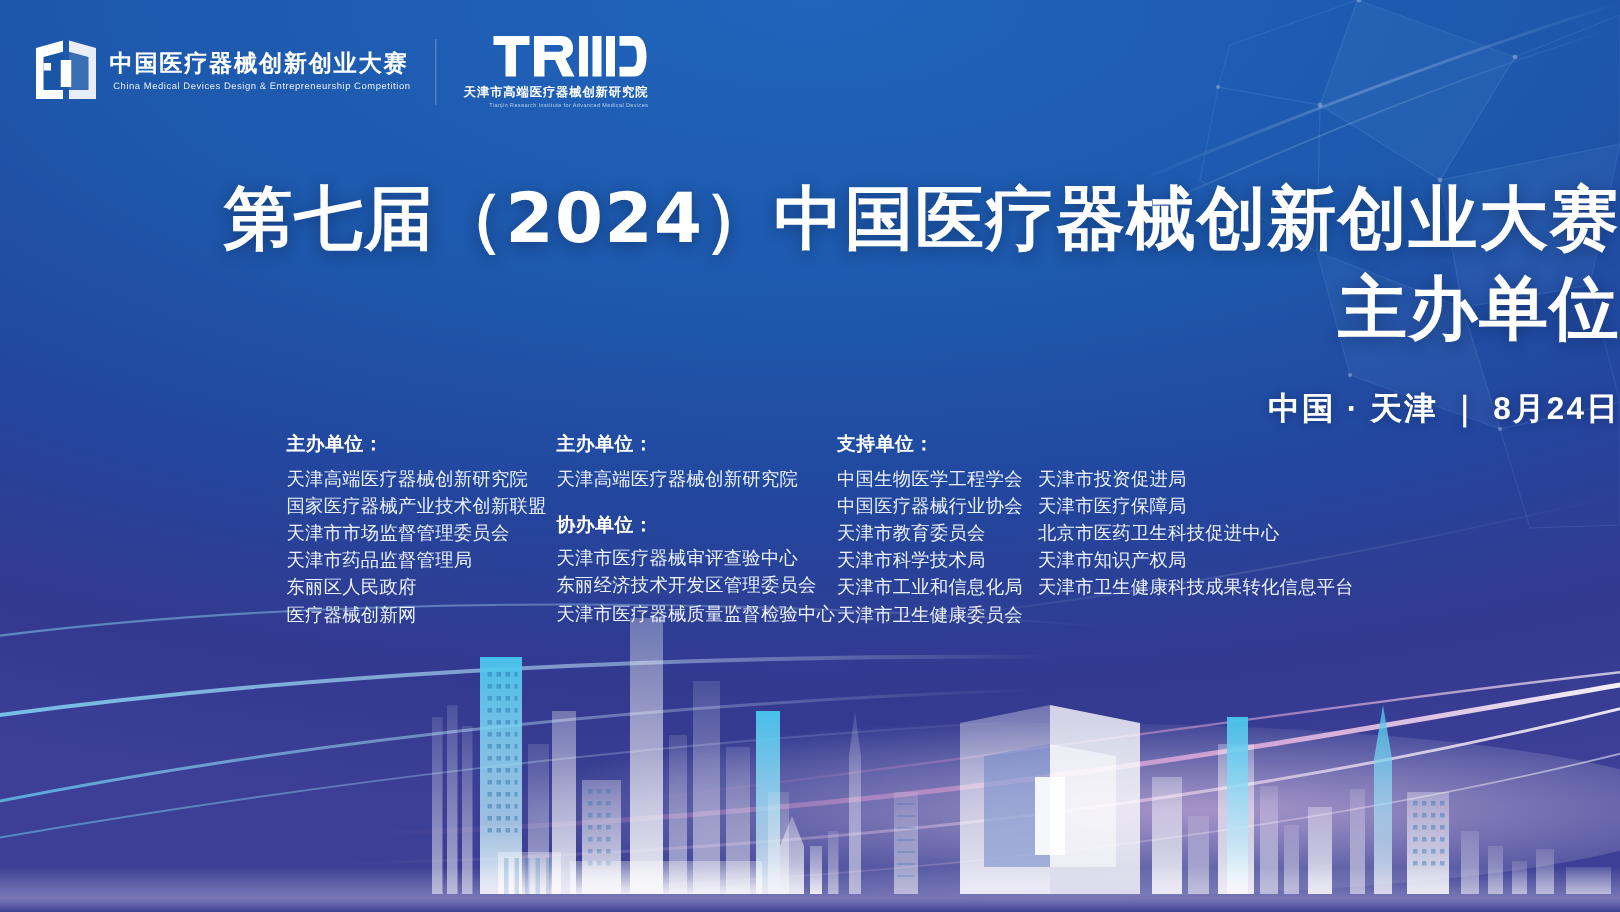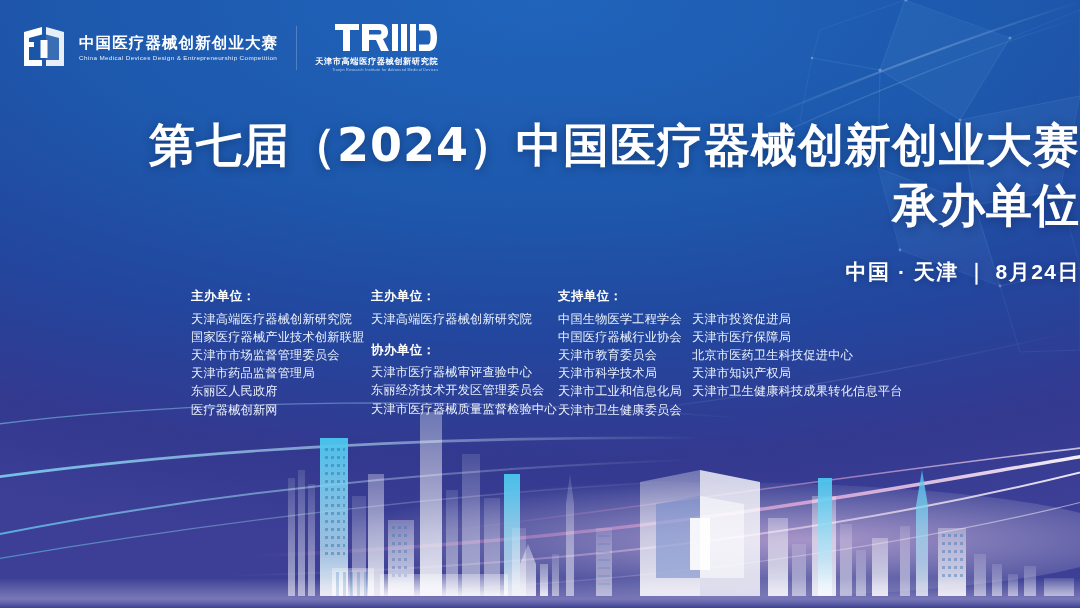--- a/index.html
+++ b/index.html
@@ -14,21 +14,21 @@
     background:
       radial-gradient(120% 90% at 50% 0%, #2064bb 0%, #1d58ac 38%, #23469e 62%, #33398f 84%, #3c3f95 100%);
   }
 
   
   .facets{position:absolute;inset:0;pointer-events:none;opacity:.55;}
   .swoosh-layer{position:absolute;inset:0;pointer-events:none;}
 
   
   .header{position:absolute;top:22px;left:18px;display:flex;align-items:center;gap:14px;z-index:6;}
-  .logo-block{display:flex;align-items:center;gap:9px;}
+  .logo-block{display:flex;align-items:center;gap:3px;text-align:center;}
   .door-mark{width:52px;height:52px;flex:0 0 auto;}
   .cn-name{display:flex;flex-direction:column;justify-content:center;line-height:1;}
   .cn-name .zh{
     font-size:15.5px;font-weight:700;color:#ffffff;letter-spacing:1.1px;white-space:nowrap;
   }
   .cn-name .en{
     font-size:6.2px;color:#e8eefa;letter-spacing:.35px;white-space:nowrap;margin-top:4px;
     transform:scaleX(1.02);transform-origin:left center;
   }
   .divider-v{width:1px;height:44px;background:rgba(255,255,255,.22);margin:0 4px;}
@@ -414,21 +414,21 @@
           <path d="M85,1 L95,1 C100,1 103,6 103,14.5 C103,23 100,28 95,28 L85,28 L85,21.5 L94,21.5 C95.8,21.5 96.6,19 96.6,14.5 C96.6,10 95.8,7.5 94,7.5 L85,7.5 Z"></path>
         </g>
       </svg>
       <div class="zh2">天津市高端医疗器械创新研究院</div>
       <div class="en2">Tianjin Research Institute for Advanced Medical Devices</div>
     </div>
   </div>
 
   <div class="title-wrap">
     <div class="title-line l1">第七届（2024）中国医疗器械创新创业大赛</div>
-    <div class="title-line l2">承办单位</div>
+    <div class="title-line l2">主办单位</div>
   </div>
 
   <div class="date-line">中国 · 天津 ｜ 8月24日</div>
 
   <div class="orgs">
     <div class="orgs-inner">
 
       <div class="col col1">
         <div class="grp-title">主办单位：</div>
         <div class="grp-item">天津高端医疗器械创新研究院</div>

